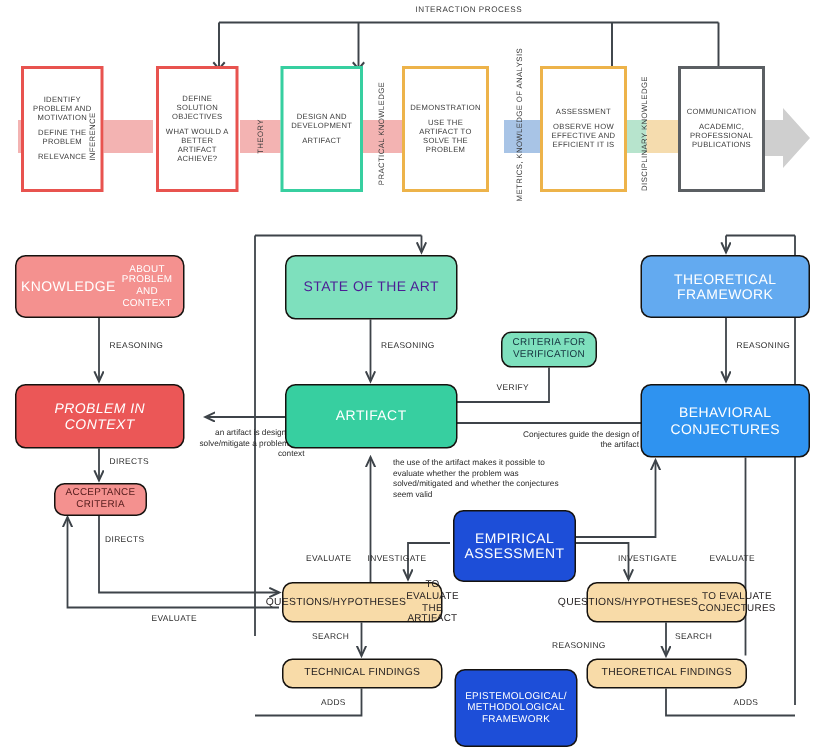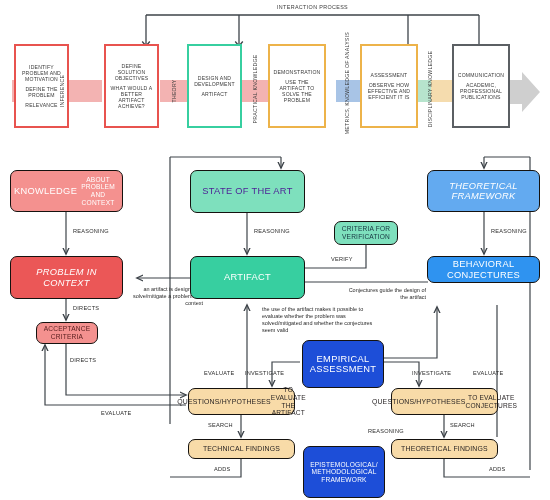--- a/index.html
+++ b/index.html
@@ -208,25 +208,25 @@
   </div>
 
   <div class="mnode c-green2" style="left:334px;top:221px;width:64px;height:24px;">
     <div class="t2">CRITERIA FOR VERIFICATION</div>
   </div>
 
   <div class="mnode c-green" style="left:190px;top:256px;width:115px;height:43px;">
     <div class="t1">ARTIFACT</div>
   </div>
 
-  <div class="mnode c-bluel" style="left:427px;top:170px;width:113px;height:42px;font-style:italic;">
+  <div class="mnode c-bluel" style="left:427px;top:170px;width:113px;height:42px;">
     <div class="t1">THEORETICAL FRAMEWORK</div>
   </div>
 
-  <div class="mnode c-blue" style="left:427px;top:256px;width:113px;height:27px;">
+  <div class="mnode c-blue" style="left:427px;top:256px;width:113px;height:49px;">
     <div class="t1">BEHAVIORAL CONJECTURES</div>
   </div>
 
   <div class="mnode c-orange" style="left:302px;top:340px;width:82px;height:48px;">
     <div class="t1">EMPIRICAL ASSESSMENT</div>
   </div>
 
   <div class="mnode c-cream" style="left:188px;top:388px;width:107px;height:27px;">
     <div class="t3">QUESTIONS/HYPOTHESES</div>
     <div class="t2">TO EVALUATE THE ARTIFACT</div>

